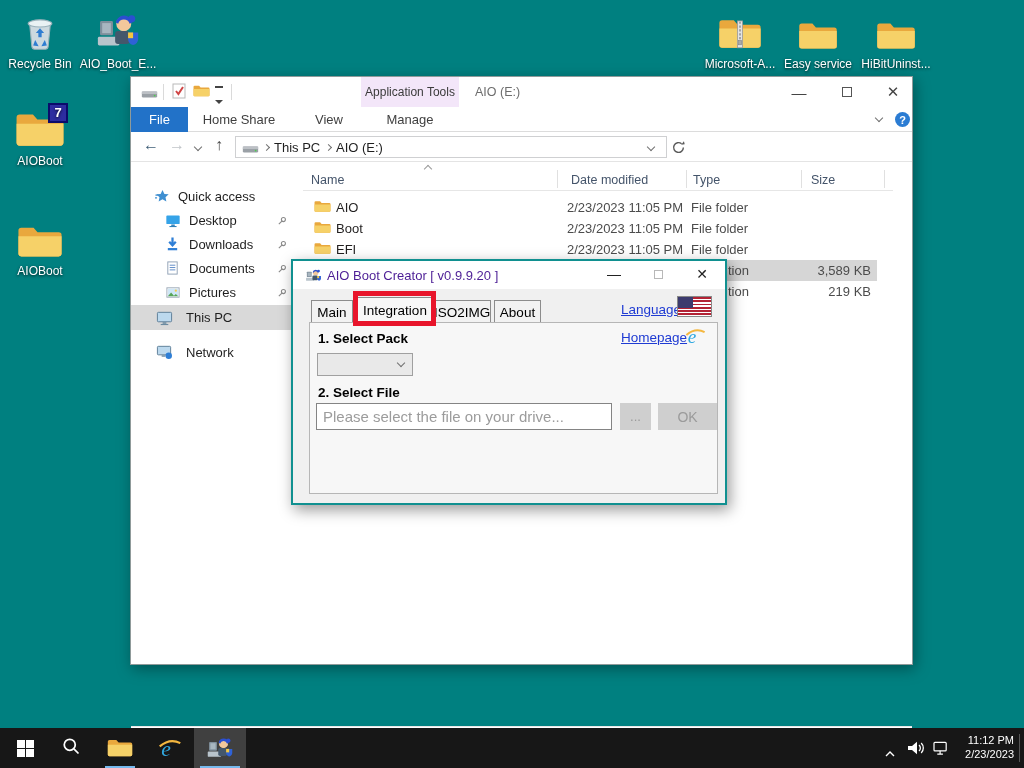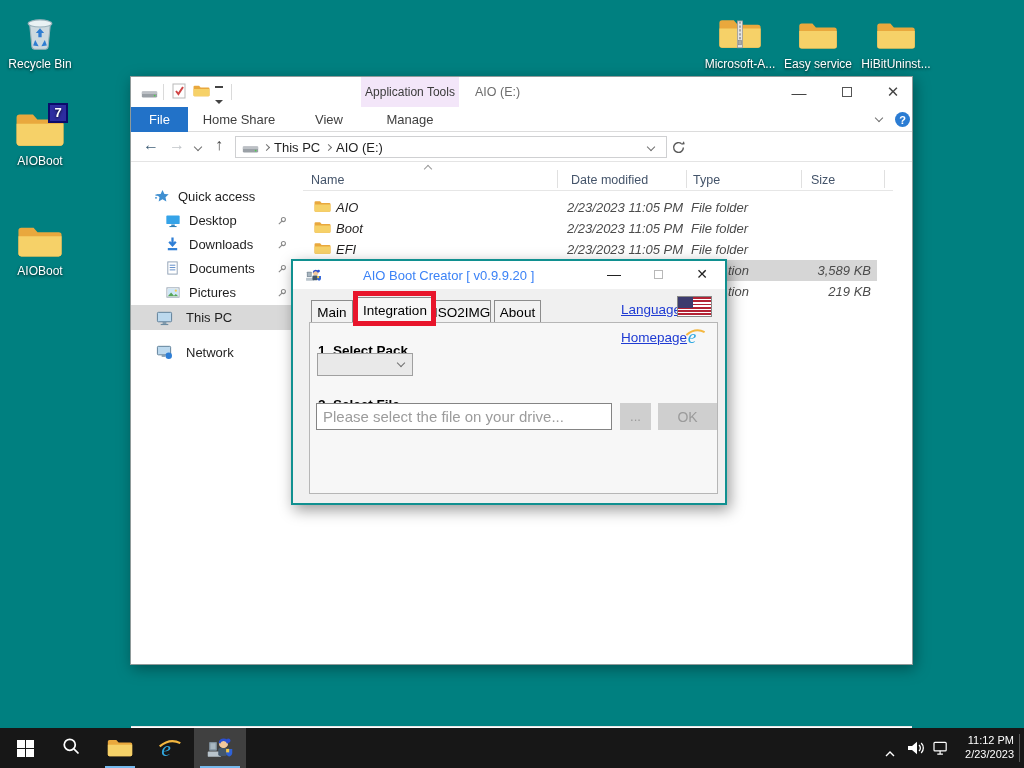--- a/index.html
+++ b/index.html
@@ -37,44 +37,44 @@
   .side { left:0; top:0; width:172px; height:100%; }
   .sitem { position:absolute; left:0; width:172px; height:23px; font-size:13px; color:#1f1f1f; }
   .sitem .lbl { position:absolute; top:4px; }
   .sitem.sel { background:#d9d9d9; }
   .pin { position:absolute; left:146px; top:5px; }
 
   .pane { left:172px; top:0; width:609px; height:100%; }
   .hdr { position:absolute; top:6px; left:0; width:590px; height:23px; border-bottom:1px solid #e6e6e6;
          font-size:12.5px; color:#44546a; }
   .hsep { position:absolute; top:2px; width:1px; height:18px; background:#e0e0e0; }
-  .row { position:absolute; left:0; width:600px; height:21px; font-size:13px; color:#211f1f;font-style:italic; }
+  .row { position:absolute; left:0; width:600px; height:21px; font-size:13px; color:#211f1f; }
   .rsel { position:absolute; left:6px; width:568px; height:21px; background:#d6d6d6; }
   .cell { position:absolute; top:3px; white-space:nowrap; }
   .cdate,.ctype { color:#4c4c4c; }
   .csize { left:468px; width:100px; text-align:right; color:#4c4c4c; }
 
   .status { left:0; top:564px; width:781px; height:24px; background:#fff; border-top:1px solid #e6e6e6;
             font-size:12px; color:#2b2b2b; }
   .vbtn { position:absolute; top:3px; width:20px; height:18px; display:flex; align-items:center; justify-content:center; }
   .vbtn.on { border:1px solid #66a3d8; background:#dcedf9; }
 
   
   .dlg { left:291px; top:259px; width:436px; height:246px; background:#f0f0f0;
          border:2px solid #109090; box-shadow:3px 5px 14px rgba(0,0,0,.4); z-index:5; }
   .dtitle { left:0; top:0; width:100%; height:28px; background:#fff; }
-  .dtxt { left:34px; top:7px; font-size:13px; color:#3b82f6;margin-left:36px; }
+  .dtxt { left:34px; top:7px; font-size:13px; color:#4c1d95; }
   .dbtn { top:0; width:34px; height:26px; display:flex; align-items:center; justify-content:center;
           font-size:14px; color:#222; }
   .dtab { position:absolute; background:#f2f2f2; border:1px solid #8c8c8c; border-bottom:none;
           font-size:13.5px; color:#000; display:flex; align-items:center; justify-content:center; }
   .redbox { left:60px; top:30px; width:83px; height:35px; border:5px solid #e8152b; z-index:9; background:transparent; }
   .link { color:#1f3bd3; text-decoration:underline; font-size:13.5px; }
   .panel { left:16px; top:61px; width:409px; height:172px; background:#f7f7f7; border:1px solid #b6b6b6; }
-  .bsec { position:absolute; font-size:13.5px; font-weight:bold; color:#000;margin-top:12px; }
+  .bsec { position:absolute; font-size:13.5px; font-weight:bold; color:#000; }
   .combo { left:7px; top:30px; width:96px; height:23px; background:#e9e9e9; border:1px solid #a0a0a0; }
   .dinput { left:6px; top:80px; width:296px; height:27px; border:1px solid #848484; background:#fff;
             font-size:15px; padding:0 6px; color:#555; font-family:"Liberation Sans",sans-serif; }
   .dinput::placeholder { color:#9c9c9c; opacity:1; }
   .gbtn { position:absolute; top:80px; height:27px; background:#cfcfcf; color:#9b9b9b;
           display:flex; align-items:center; justify-content:center; font-size:13px; }
   .usflag { left:384px; top:35px; width:35px; height:21px;
             background:repeating-linear-gradient(#b22234 0 1.7px, #fff 1.7px 3.3px); border:1px solid #888; }
   .canton { position:absolute; left:0; top:0; width:15px; height:11px; background:#3c3b6e; }
 
@@ -152,20 +152,28 @@
 
 <div class="screen">
 
   <div class="dicon" style="left:0;top:6px">
     <div class="ic">
         <svg width="44" height="46">
           <use href="#bin"></use>
         </svg>
       </div>
     <div>Recycle Bin</div>
+  </div>
+  <div class="dicon" style="left:78px;top:6px">
+    <div class="ic">
+        <svg width="46" height="46">
+          <use href="#guy"></use>
+        </svg>
+      </div>
+    <div>AIO_Boot_E...</div>
   </div>
   <div class="dicon" style="left:0;top:103px">
     <div class="ic" style="position:relative">
       <svg width="50" height="42">
           <use href="#folder"></use>
         </svg>
       <span class="badge7" style="right:12px;top:0">7</span>
     </div>
     <div>AIOBoot</div>
   </div>

